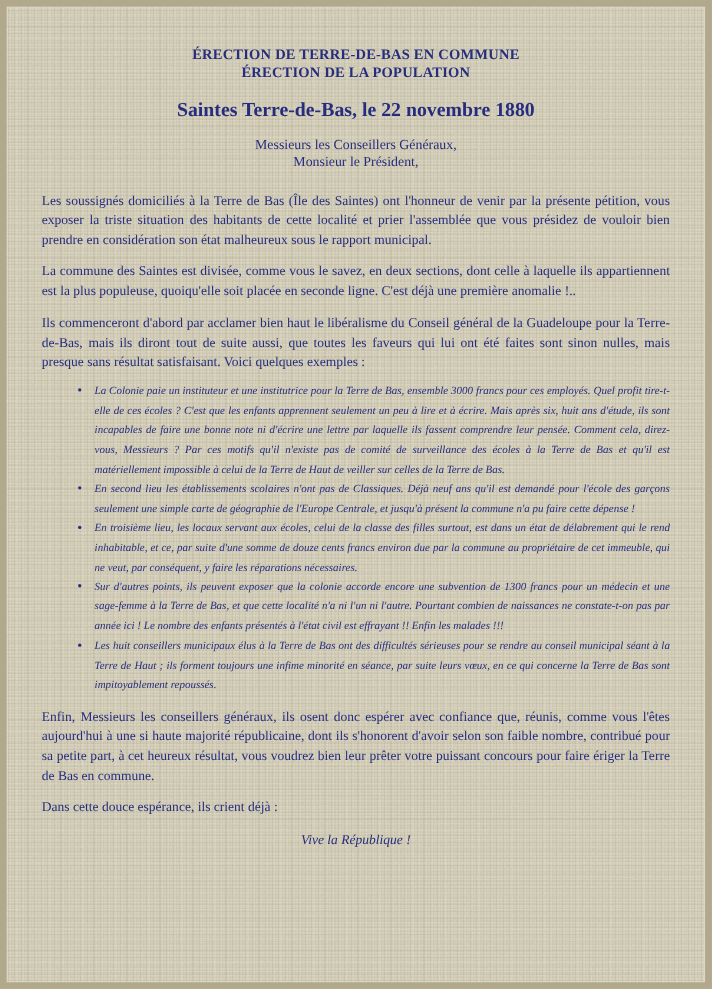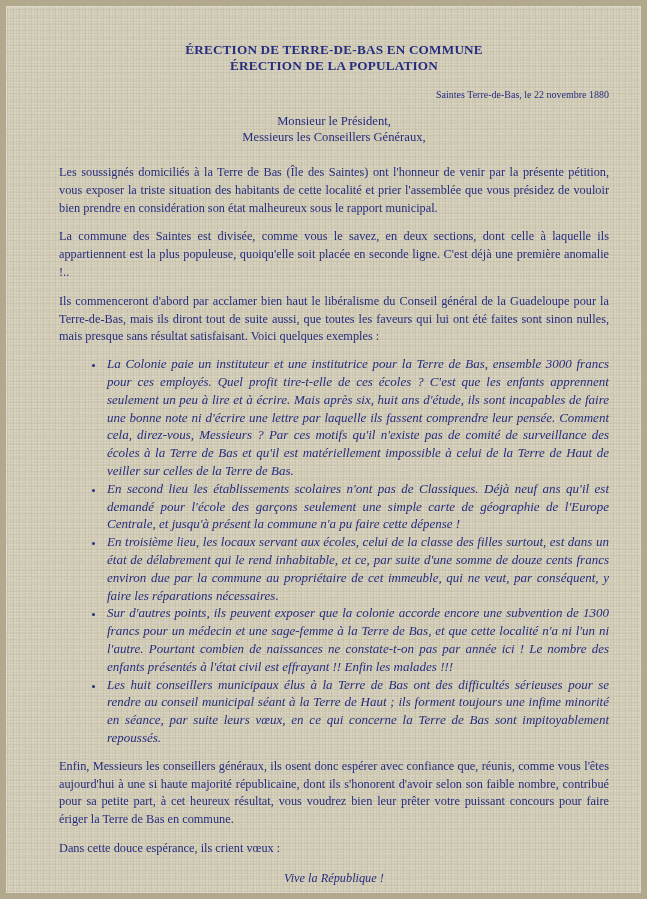--- a/index.html
+++ b/index.html
@@ -16,21 +16,20 @@
     box-shadow: inset 0 0 0 1px rgba(255,255,255,0.35);
     background-color: var(--paper, #d8d2bb);
     background-image:
       repeating-linear-gradient(90deg, rgba(255,255,255,0.12) 0 1px, rgba(0,0,0,0.02) 1px 2px, rgba(255,255,255,0.03) 2px 3px),
       repeating-linear-gradient(0deg, rgba(255,255,255,0.10) 0 1px, rgba(0,0,0,0.025) 1px 2px, rgba(255,255,255,0.02) 2px 3px),
       repeating-linear-gradient(90deg, rgba(96,87,62,0.05) 0 2px, rgba(0,0,0,0) 2px 6px),
       repeating-linear-gradient(0deg, rgba(96,87,62,0.045) 0 2px, rgba(0,0,0,0) 2px 7px);
     overflow: hidden;
     font-family: "Liberation Serif", "DejaVu Serif", serif;
     color: var(--ink, #262d7e);
-    padding-left: 21px;
   }
   .texture {
     position: absolute;
     inset: 0;
     width: 100%;
     height: 100%;
     opacity: 0.30;
     pointer-events: none;
   }
   .content {
@@ -39,42 +38,43 @@
     padding: 36px 32px 0 32px;
   }
   .title {
     text-align: center;
     font-weight: bold;
     font-size: 13.2px;
     line-height: 16px;
     letter-spacing: 0.2px;
   }
   .dateline {
-    text-align: right;
-    font-size: 10px;
+    text-align: center;
+    font-size: 18px;
     margin-top: 15px;
+    font-weight: bold;
   }
   .salutation {
     text-align: center;
     font-size: 12.6px;
     line-height: 16px;
     margin-top: 13px;
   }
   .para {
     font-size: 12.3px;
     line-height: 17.8px;
     text-align: justify;
     margin: 11px 0 0 0;
   }
   .para.first {
     margin-top: 19px;
   }
   ul.examples {
     font-style: italic;
-    font-size: 13px;
+    font-size: 10px;
     line-height: 17.8px;
     text-align: justify;
     margin: 9px 0 0 26px;
     padding: 0 0 0 20px;
   }
   ul.examples li {
     margin: 0;
     padding-left: 2px;
   }
   ul.examples li::marker {
@@ -109,35 +109,35 @@
   <div class="content">
 
     <div class="title">
       <div>ÉRECTION DE TERRE-DE-BAS EN COMMUNE</div>
       <div>ÉRECTION DE LA POPULATION</div>
     </div>
 
     <div class="dateline">Saintes Terre-de-Bas, le 22 novembre 1880</div>
 
     <div class="salutation">
+      <div>Messieurs les Conseillers Généraux,</div>
       <div>Monsieur le Président,</div>
-      <div>Messieurs les Conseillers Généraux,</div>
     </div>
 
     <p class="para first">Les soussignés domiciliés à la Terre de Bas (Île des Saintes) ont l'honneur de venir par la présente pétition, vous exposer la triste situation des habitants de cette localité et prier l'assemblée que vous présidez de vouloir bien prendre en considération son état malheureux sous le rapport municipal.</p>
     <p class="para">La commune des Saintes est divisée, comme vous le savez, en deux sections, dont celle à laquelle ils appartiennent est la plus populeuse, quoiqu'elle soit placée en seconde ligne. C'est déjà une première anomalie !..</p>
     <p class="para">Ils commenceront d'abord par acclamer bien haut le libéralisme du Conseil général de la Guadeloupe pour la Terre-de-Bas, mais ils diront tout de suite aussi, que toutes les faveurs qui lui ont été faites sont sinon nulles, mais presque sans résultat satisfaisant. Voici quelques exemples :</p>
 
     <ul class="examples">
       <li>La Colonie paie un instituteur et une institutrice pour la Terre de Bas, ensemble 3000 francs pour ces employés. Quel profit tire-t-elle de ces écoles ? C'est que les enfants apprennent seulement un peu à lire et à écrire. Mais après six, huit ans d'étude, ils sont incapables de faire une bonne note ni d'écrire une lettre par laquelle ils fassent comprendre leur pensée. Comment cela, direz-vous, Messieurs ? Par ces motifs qu'il n'existe pas de comité de surveillance des écoles à la Terre de Bas et qu'il est matériellement impossible à celui de la Terre de Haut de veiller sur celles de la Terre de Bas.</li>
       <li>En second lieu les établissements scolaires n'ont pas de Classiques. Déjà neuf ans qu'il est demandé pour l'école des garçons seulement une simple carte de géographie de l'Europe Centrale, et jusqu'à présent la commune n'a pu faire cette dépense !</li>
       <li>En troisième lieu, les locaux servant aux écoles, celui de la classe des filles surtout, est dans un état de délabrement qui le rend inhabitable, et ce, par suite d'une somme de douze cents francs environ due par la commune au propriétaire de cet immeuble, qui ne veut, par conséquent, y faire les réparations nécessaires.</li>
       <li>Sur d'autres points, ils peuvent exposer que la colonie accorde encore une subvention de 1300 francs pour un médecin et une sage-femme à la Terre de Bas, et que cette localité n'a ni l'un ni l'autre. Pourtant combien de naissances ne constate-t-on pas par année ici ! Le nombre des enfants présentés à l'état civil est effrayant !! Enfin les malades !!!</li>
       <li>Les huit conseillers municipaux élus à la Terre de Bas ont des difficultés sérieuses pour se rendre au conseil municipal séant à la Terre de Haut ; ils forment toujours une infime minorité en séance, par suite leurs vœux, en ce qui concerne la Terre de Bas sont impitoyablement repoussés.</li>
     </ul>
 
     <p class="para">Enfin, Messieurs les conseillers généraux, ils osent donc espérer avec confiance que, réunis, comme vous l'êtes aujourd'hui à une si haute majorité républicaine, dont ils s'honorent d'avoir selon son faible nombre, contribué pour sa petite part, à cet heureux résultat, vous voudrez bien leur prêter votre puissant concours pour faire ériger la Terre de Bas en commune.</p>
-    <p class="para">Dans cette douce espérance, ils crient vœux :</p>
+    <p class="para">Dans cette douce espérance, ils crient déjà :</p>
 
     <div class="acclamation first">Vive la République !</div>
 
   </div>
 </div>
 
 </body></html>

